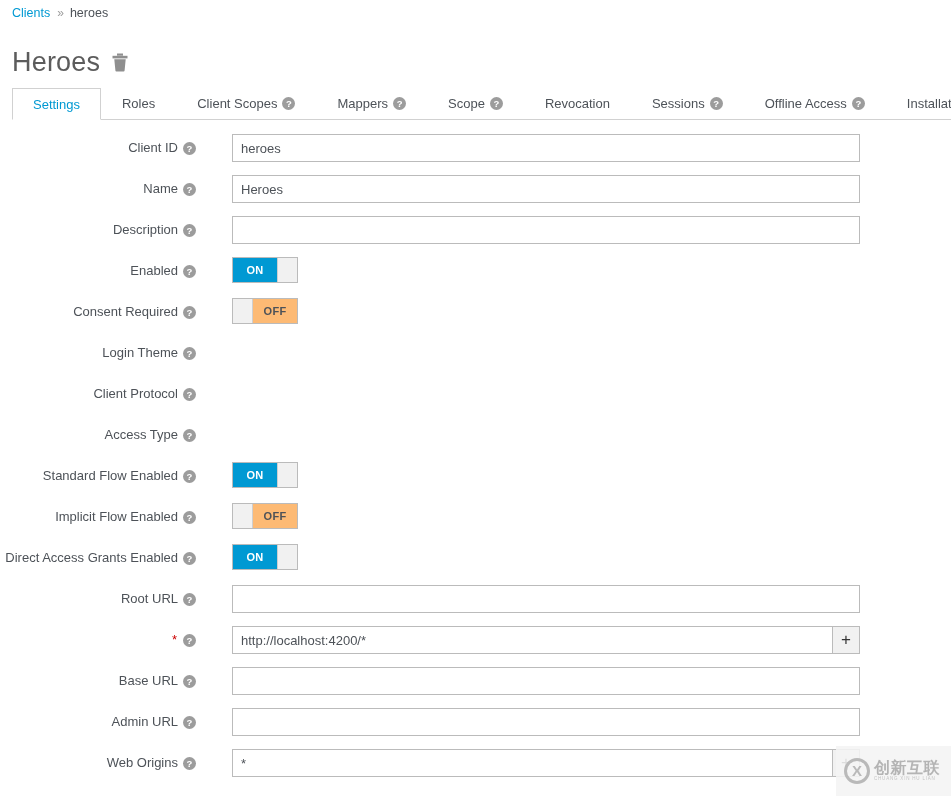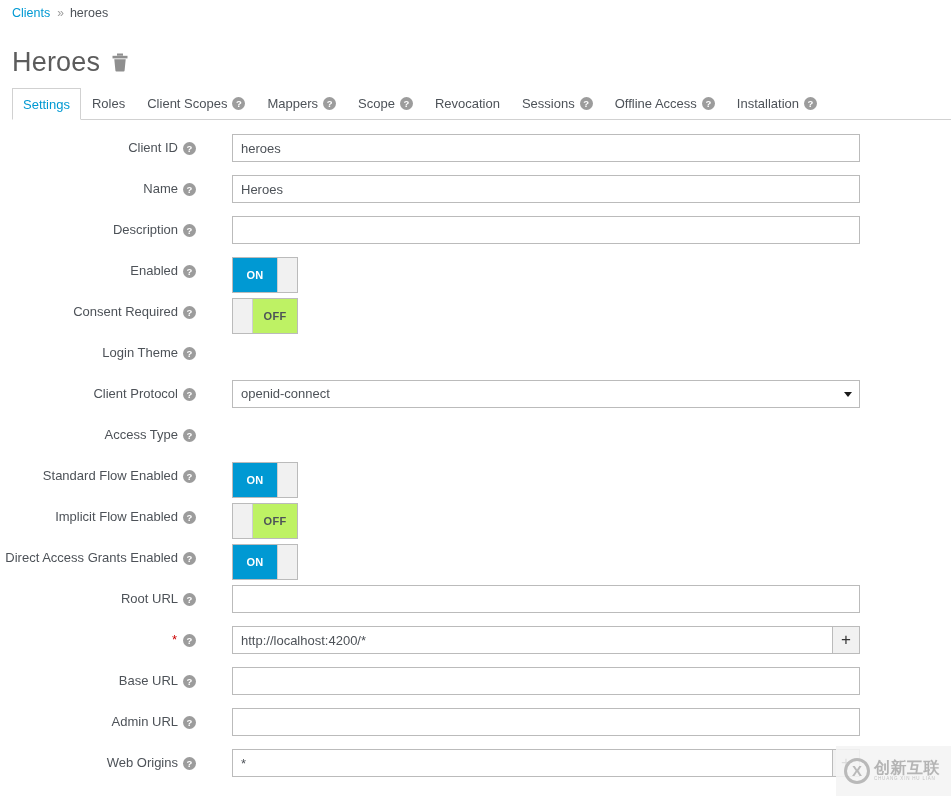--- a/index.html
+++ b/index.html
@@ -56,21 +56,21 @@
     position: absolute;
     left: 12px; top: 88px;
     width: 939px;
     height: 32px;
     border-bottom: 1px solid #d1d1d1;
     display: flex;
     align-items: flex-end;
   }
   .tab {
     height: 31px;
-    padding: 0 10px;
+    padding: 0 20px;
     display: flex;
     align-items: center;
     gap: 5px;
     font-size: 13px;
     color: #4d5258;
     cursor: pointer;
     border: 1px solid transparent;
     position: relative;
     white-space: nowrap;
   }
@@ -167,42 +167,42 @@
     font-size: 17px;
     line-height: 25px;
     text-align: center;
     cursor: pointer;
     font-family: "Liberation Sans", sans-serif;
     user-select: none;
   }
 
   
   .toggle {
-    width: 66px; height: 36px;
+    width: 66px; height: 26px;
     display: flex;
     cursor: pointer;
     border: 1px solid #bbbbbb;
     background: #fff;
     overflow: hidden;
     font-size: 11px;
     font-weight: bold;
     letter-spacing: .3px;
     justify-content: space-between;
   }
   .toggle .seg-on {
     flex: 0 0 44px;
     background: #0099d3;
     color: #fff;
     display: flex;
     align-items: center;
     justify-content: center;
   }
   .toggle .seg-off {
     flex: 0 0 44px;
-    background: #bef264;
+    background: #fdba74;
     color: #4d5258;
     display: flex;
     align-items: center;
     justify-content: center;
   }
   .toggle .handle {
     flex: 1 1 auto;
     background: #f1f1f1;
     border-left: 1px solid #cfcfcf;
   }
@@ -365,23 +365,20 @@
         <div class="label">
           <span>Login Theme</span>
           <span class="help">?</span>
         </div>
       </div>
       <div class="row">
         <div class="label">
           <span>Client Protocol</span>
           <span class="help">?</span>
         </div>
-        <div class="control">
-          <div class="select"><span>openid-connect</span><span class="arrow"></span></div>
-        </div>
       </div>
       <div class="row">
         <div class="label">
           <span>Access Type</span>
           <span class="help">?</span>
         </div>
       </div>
       <div class="row">
         <div class="label">
           <span>Standard Flow Enabled</span>

